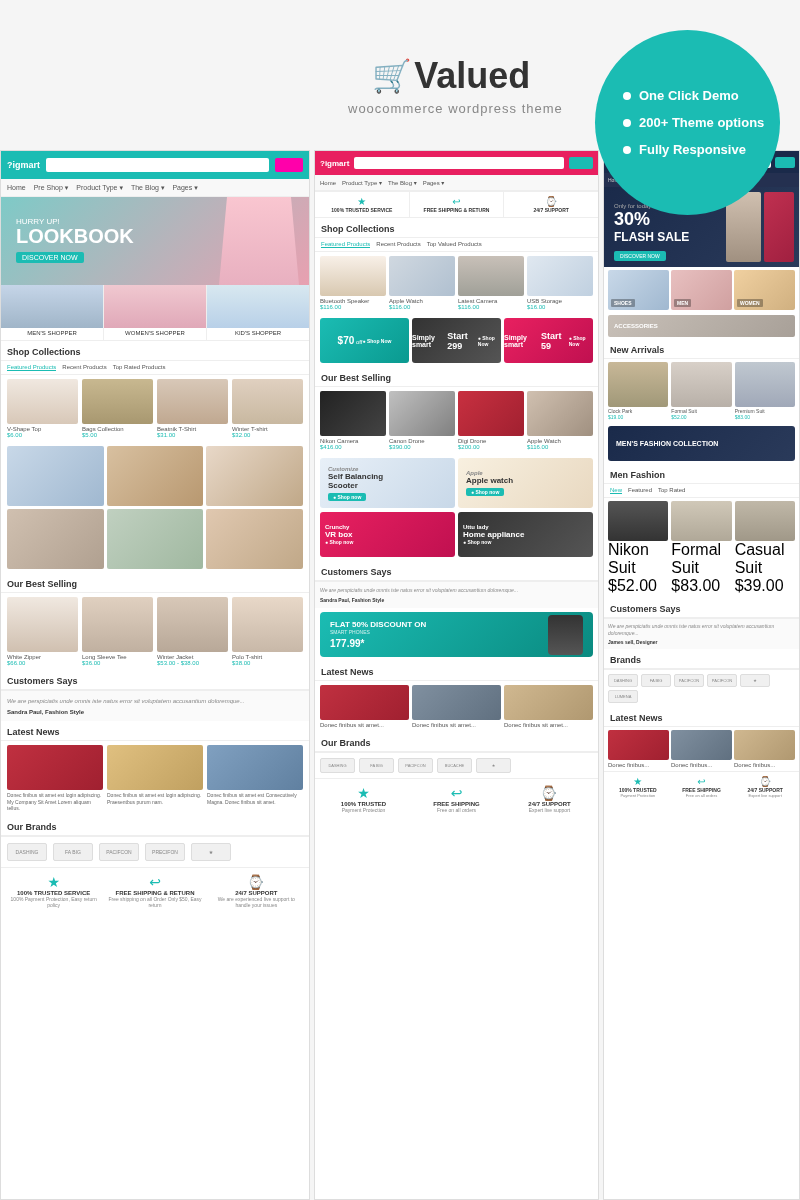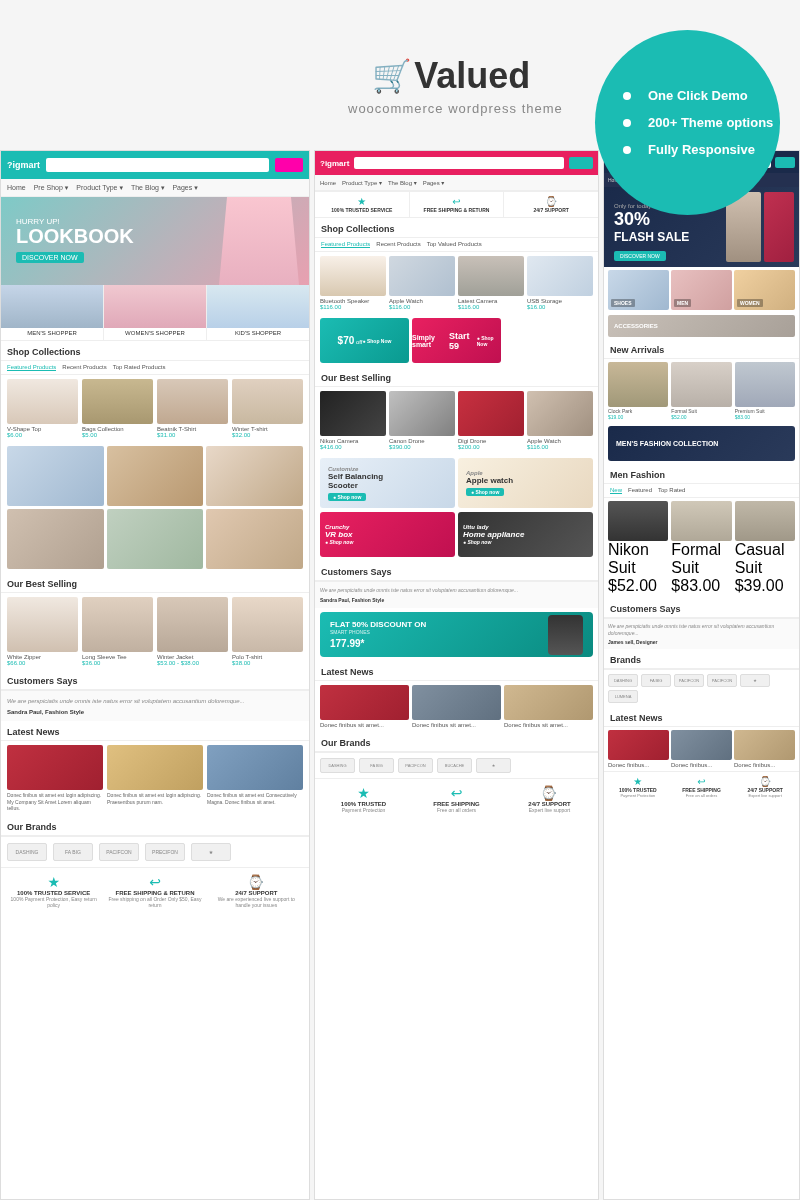--- a/index.html
+++ b/index.html
@@ -24,21 +24,21 @@
       display: flex;
       flex-direction: column;
       justify-content: center;
       padding-left: 28px;
       gap: 12px;
       z-index: 10;
     }
     .teal-circle .bullet {
       display: flex;
       align-items: center;
-      gap: 17px;
+      gap: 8px;
       color: #fff;
       font-size: 13px;
       font-weight: 600;
     }
     .teal-circle .dot {
       width: 8px;
       height: 8px;
       background: #fff;
       border-radius: 50%;
       flex-shrink: 0;
@@ -486,21 +486,20 @@
     .sc-banner .sc-btn { 
       margin-top: 3px; background: #1bbcb3; color: #fff; 
       font-size: 5px; padding: 1px 5px; border-radius: 2px;
     }
 
     .sc-banner2row {
       display: grid;
       grid-template-columns: repeat(2, 1fr);
       gap: 3px;
       padding: 0 5px 4px;
-      font-style: italic;
     }
     .sc2-banner {
       height: 45px;
       border-radius: 3px;
       display: flex;
       flex-direction: column;
       justify-content: center;
       padding: 5px;
       font-size: 7px;
       font-weight: 700;
@@ -957,20 +956,25 @@
         <div class="product-name">USB Storage</div>
         <div class="product-price">$16.00</div>
       </div>
     </div>
 
     <div class="promo-banners">
       <div class="promo-banner pb1">
         <div style="font-size:10px;font-weight:900;">$70<span style="font-size:6px;font-weight:400;"> off</span></div>
         <div style="font-size:5px;">● Shop Now</div>
       </div>
+      <div class="promo-banner pb2">
+        <div style="font-size:7px;">Simply smart</div>
+        <div style="font-size:9px;font-weight:900;">Start 299</div>
+        <div style="font-size:5px;">● Shop Now</div>
+      </div>
       <div class="promo-banner pb3">
         <div style="font-size:7px;">Simply smart</div>
         <div style="font-size:9px;font-weight:900;">Start 59</div>
         <div style="font-size:5px;">● Shop Now</div>
       </div>
     </div>
 
     <div class="section-title">Our Best Selling</div>
     <div class="mid-bs-grid">
       <div>

